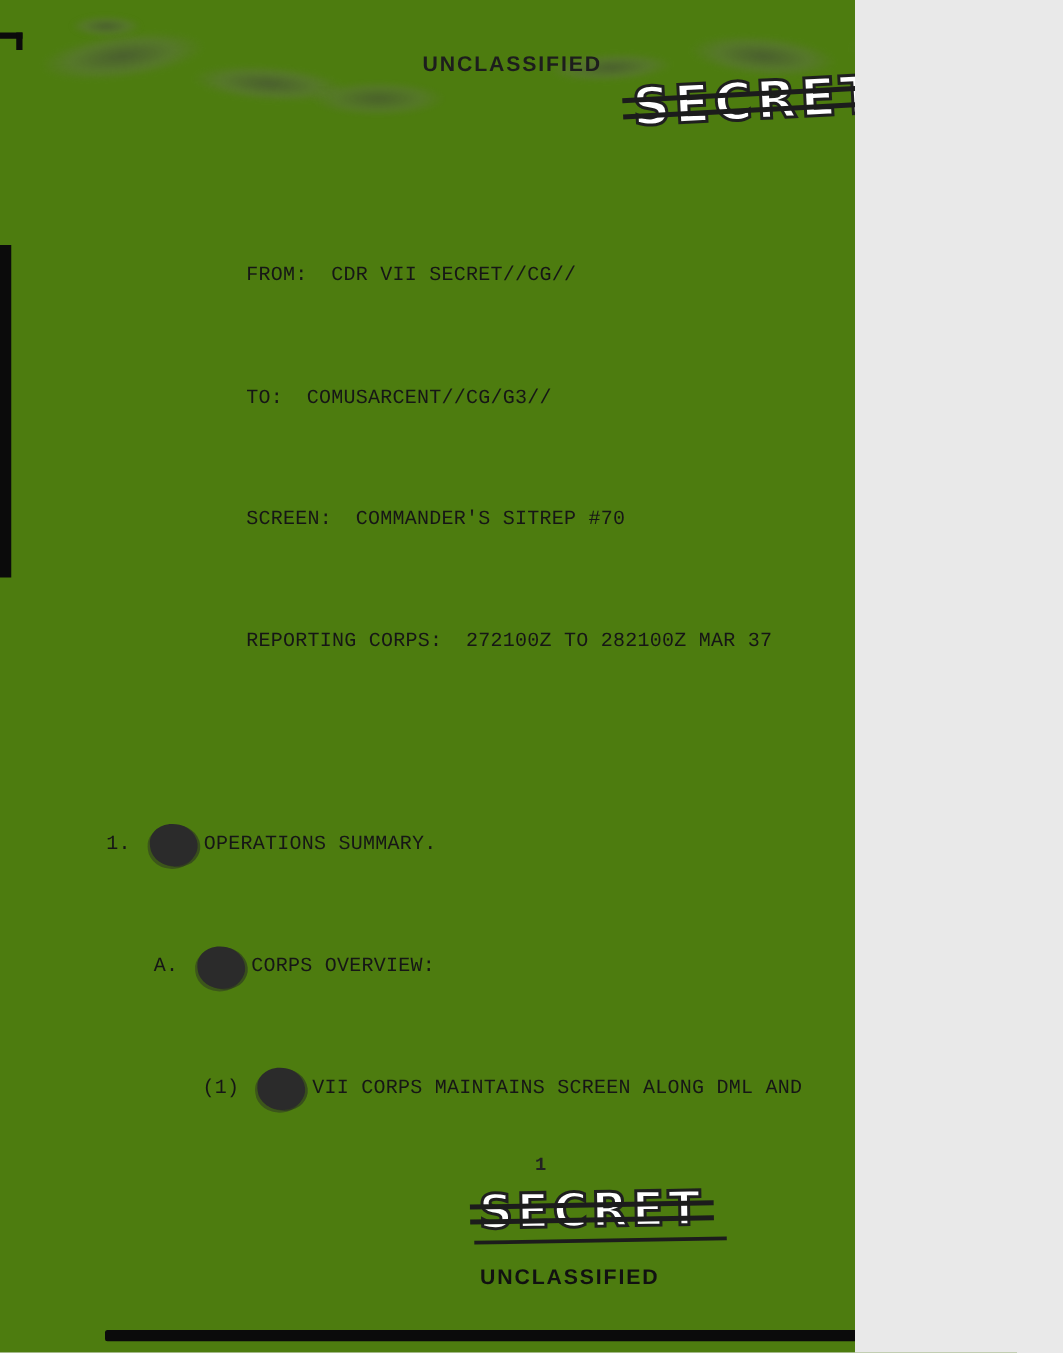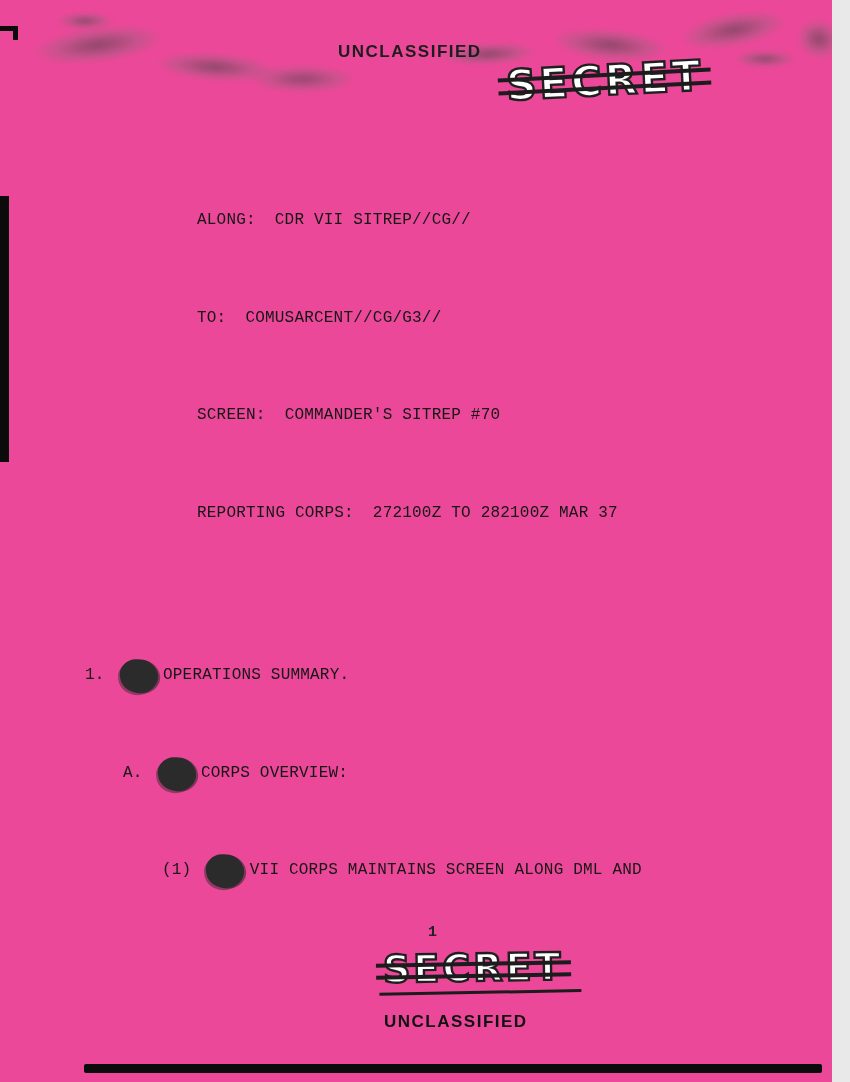--- a/index.html
+++ b/index.html
@@ -1,20 +1,20 @@
 <!DOCTYPE html>
 <html><head>
 <meta charset="utf-8">
 <style>
   html, body { margin: 0; padding: 0; background: #e9e9e9; }
   .page {
     position: relative;
-    width: 832px;
+    width: 684px;
     height: 1082px;
-    background: #ec4899;
+    background: #4d7c0f;
     overflow: hidden;
     font-family: "Liberation Mono", "DejaVu Sans Mono", monospace;
     color: #161616;
   }
 
   
   .content {
     position: absolute;
     top: 74px;
     left: 85px;
@@ -129,21 +129,21 @@
 
   <div class="stamp stamp-top">
     <span>SECRET</span>
     <div class="strike" style="top:34%;"></div>
     <div class="strike" style="top:62%;"></div>
   </div>
 
   <div class="content">
 
     
-    <div class="line hline"><span>ALONG:</span><span class="val">CDR VII SITREP//CG//</span></div>
+    <div class="line hline"><span>FROM:</span><span class="val">CDR VII SECRET//CG//</span></div>
     <div class="line hline"><span>TO:</span><span class="val">COMUSARCENT//CG/G3//</span></div>
     <div class="line hline"><span>SCREEN:</span><span class="val">COMMANDER'S SITREP #70</span></div>
     <div class="line hline"><span>REPORTING CORPS:</span><span class="val">272100Z TO 282100Z MAR 37</span></div>
 
     
     <div class="line"><span>1.</span><span class="scribble"><span>(S)</span></span><span class="sec-text">OPERATIONS SUMMARY.</span></div>
     <div class="line ind-a"><span>A.</span><span class="scribble"><span>(S)</span></span><span class="sec-text">CORPS OVERVIEW:</span></div>
     <div class="line ind-1"><span>(1)</span><span class="scribble"><span>(S)</span></span><span class="sec-text">VII CORPS MAINTAINS SCREEN ALONG DML AND</span></div>
 
     

